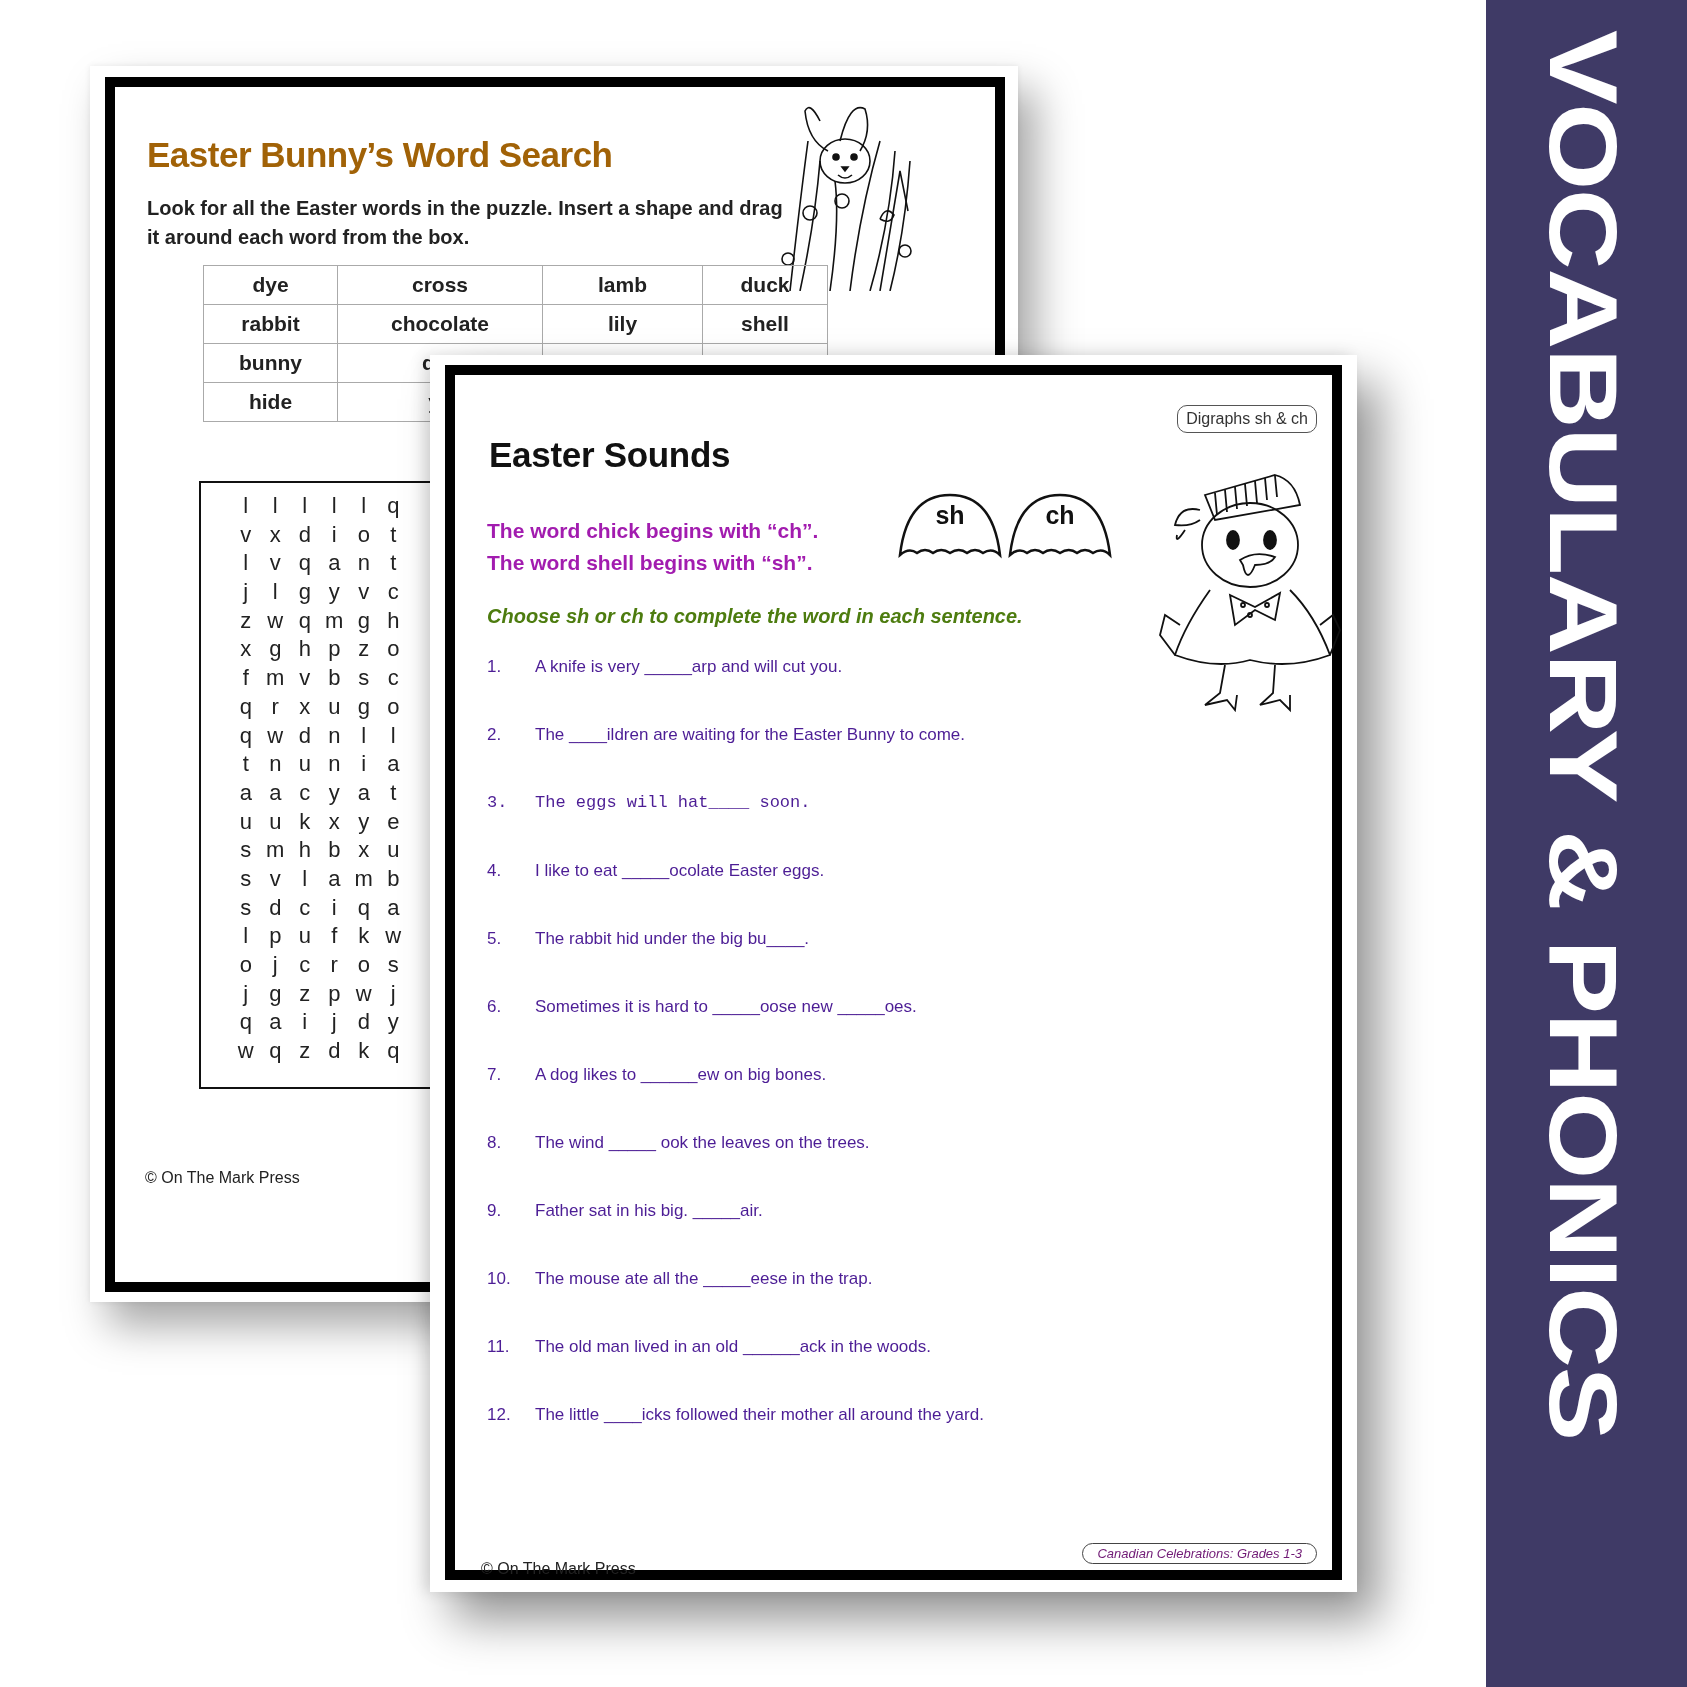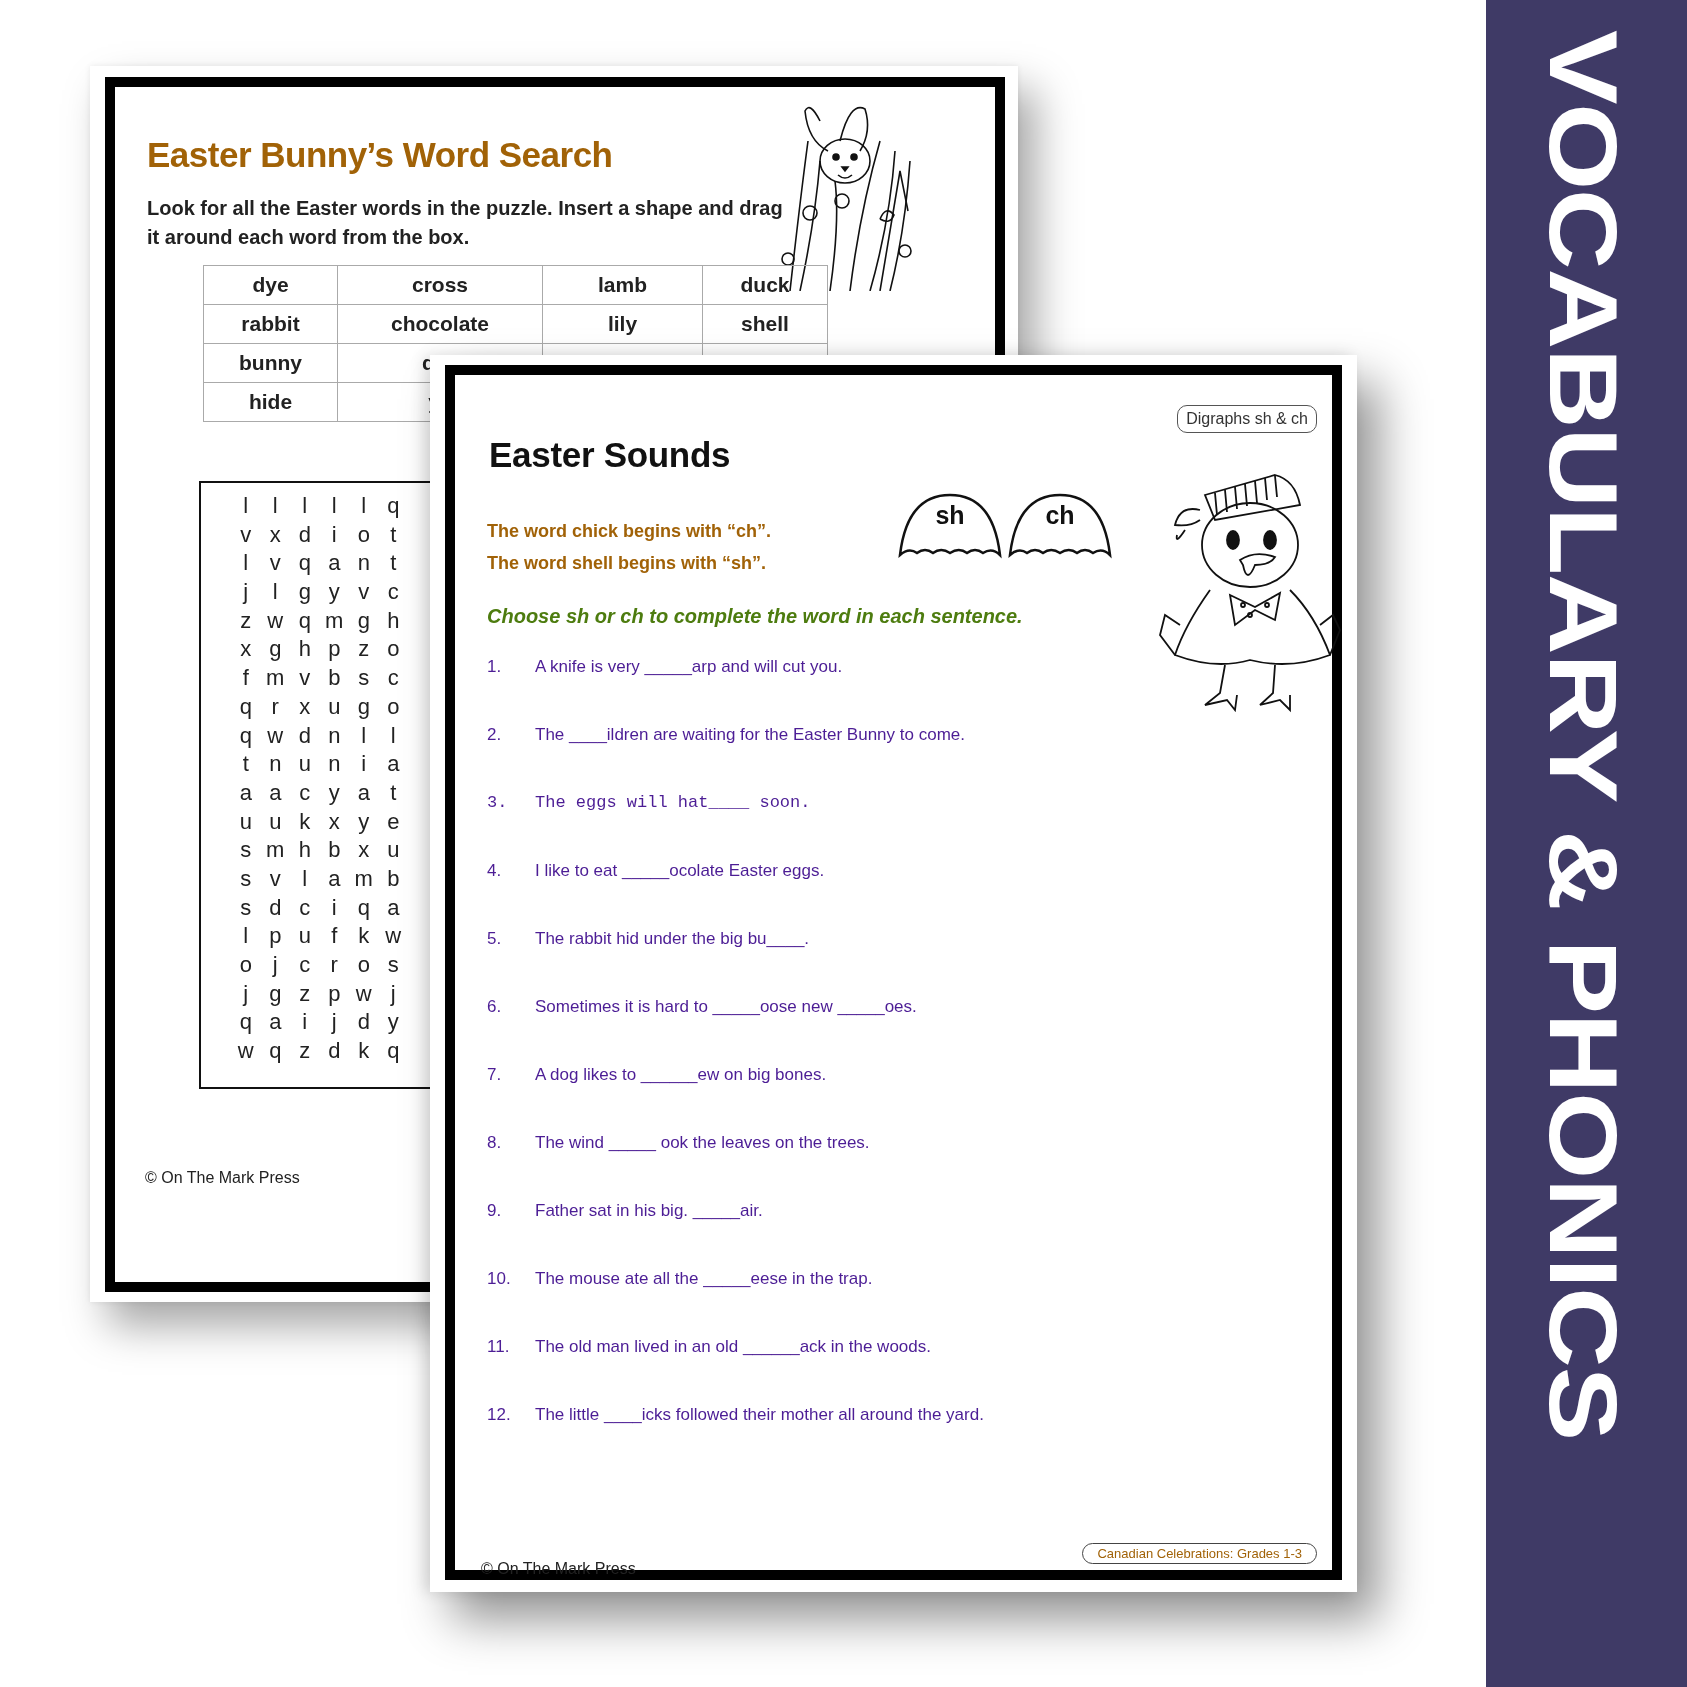--- a/index.html
+++ b/index.html
@@ -69,21 +69,21 @@
     position: absolute; right: 15px; top: 30px;
     border: 1.5px solid #555; border-radius: 10px;
     padding: 4px 8px; font-size: 16px; color: #333; background: #fff;
   }
   .es-title {
     position: absolute; left: 34px; top: 60px;
     font-size: 35px; font-weight: bold; color: #111; letter-spacing: -0.3px;
   }
   .es-rule {
     position: absolute; left: 32px; top: 140px;
-    font-size: 18px; font-weight: bold; line-height: 32px; color: #a16207;
+    font-size: 21px; font-weight: bold; line-height: 32px; color: #a21caf;
   }
   .es-domes {
     position: absolute; left: 442px; top: 118px; width: 220px; height: 70px;
   }
   .es-dome-label {
     position: absolute; top: 8px; font-size: 25px; font-weight: bold; color: #111;
     width: 102px; text-align: center;
   }
   .es-chick {
     position: absolute; left: 700px; top: 90px; width: 190px; height: 250px;
@@ -98,21 +98,21 @@
     font-size: 17px; color: #4c1d95;
   }
   .es-item .num { display: inline-block; width: 48px; }
   .es-footer-left {
     position: absolute; left: 26px; top: 1185px;
     font-size: 16px; color: #222;
   }
   .es-footer-right {
     position: absolute; right: 15px; top: 1168px;
     border: 1.5px solid #444; border-radius: 12px;
-    padding: 2px 14px; font-size: 13px; color: #a16207; background: #fff;
+    padding: 2px 14px; font-size: 13px; color: #701a75; background: #fff; font-style: italic;
   }
 
   
   .side-band {
     position: absolute; left: 1486px; top: 0; width: 201px; height: 1687px;
     background: #3f3a66;
   }
   .side-band-text {
     position: absolute; left: 100px; top: 30px;
     transform-origin: 0 0; transform: rotate(90deg) translate(0, -52px);

